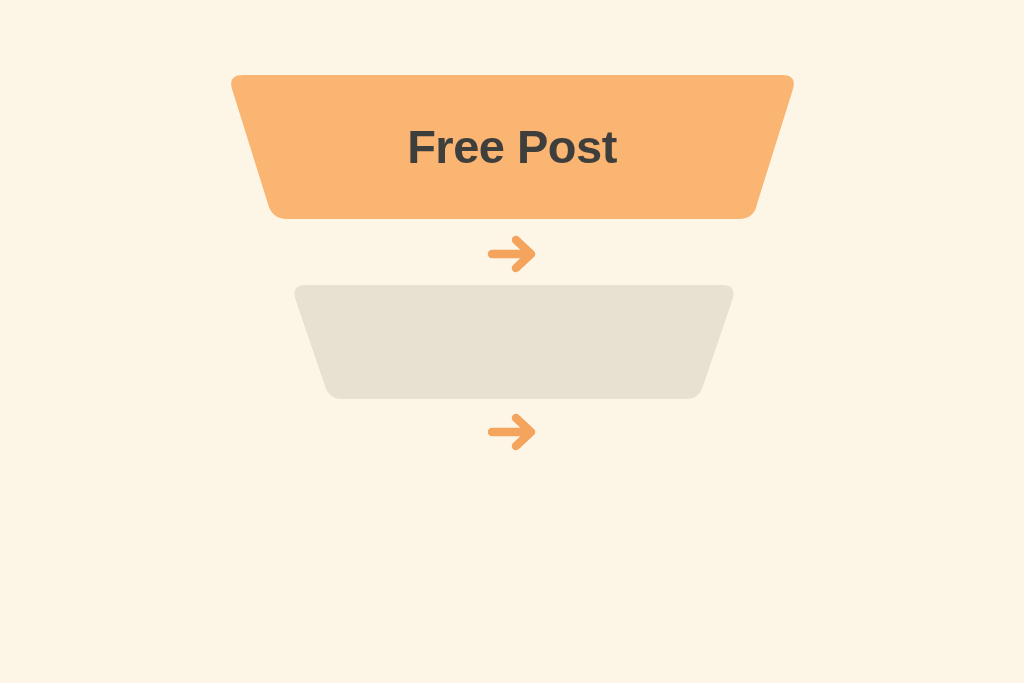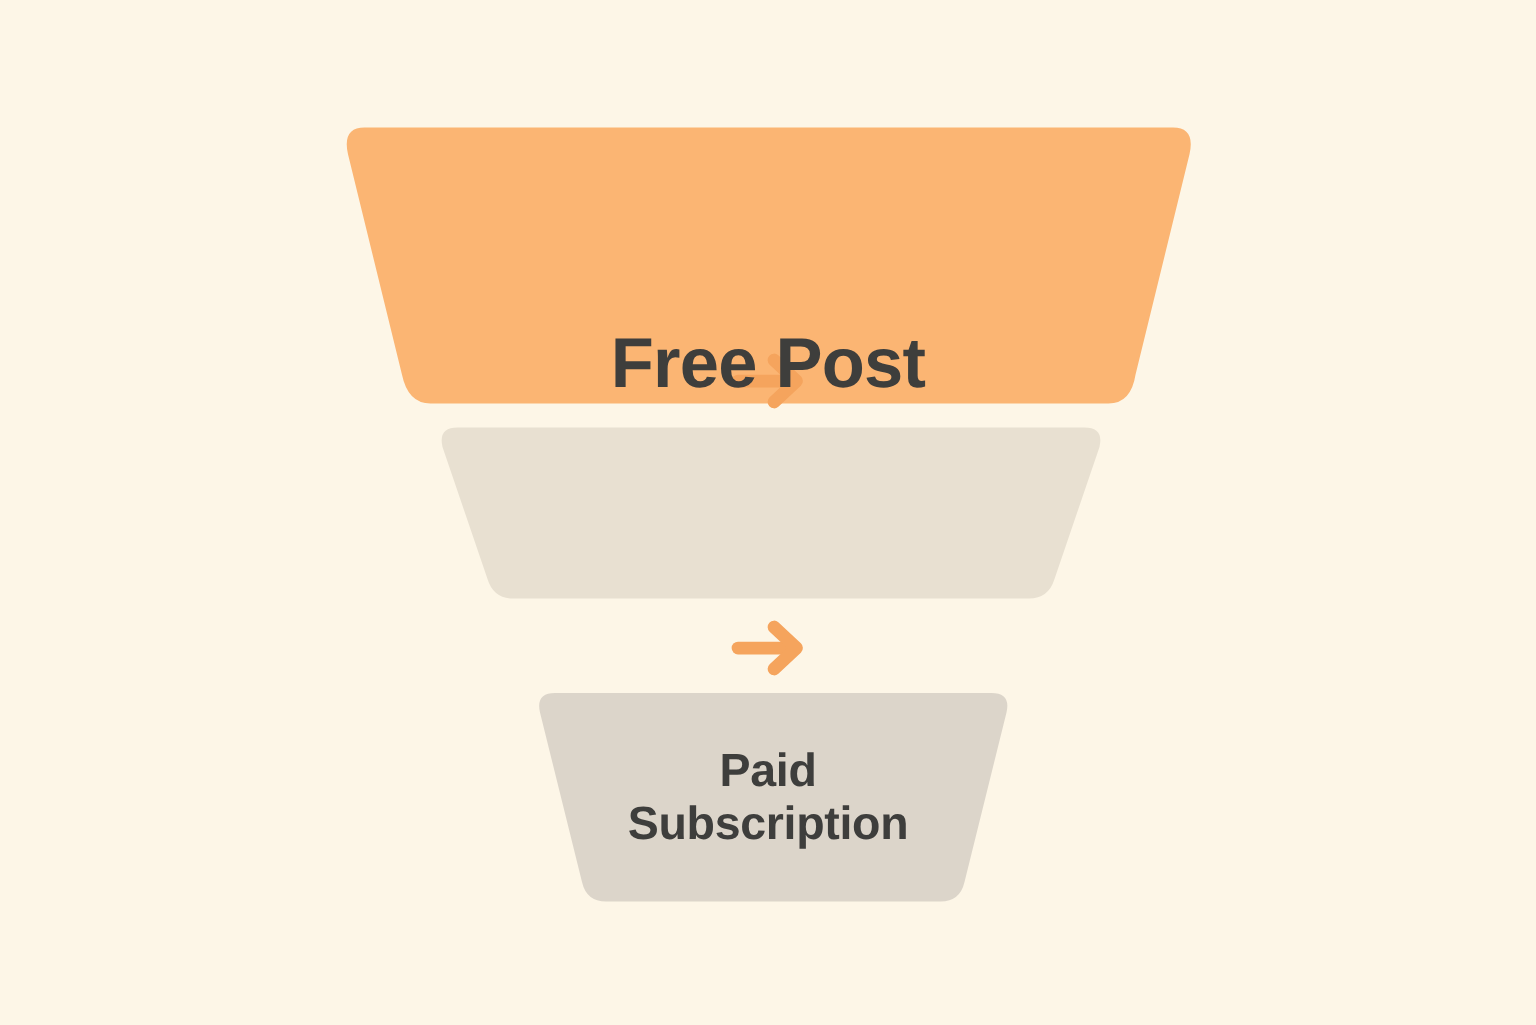--- a/index.html
+++ b/index.html
@@ -45,23 +45,22 @@
     font-weight: bold;
     text-align: center;
     letter-spacing: -0.2px;
     line-height: 1.12;
     white-space: pre-line;
     user-select: none;
   }
 
   
   #stage-free-post {
-    top: 85px;
-    height: 184px;
-    align-items: flex-end;
+    top: 75px;
+    height: 144px;
   }
   #stage-free-post .stage-label {
     font-size: 47px;
     letter-spacing: -0.5px;
   }
 
   
   #stage-welcome-sequence {
     top: 285px;
     height: 114px;
@@ -128,22 +127,14 @@
 
   <div class="connector" id="connector-2">
     <svg class="arrow-icon" viewBox="0 0 54 42">
       <g fill="none" stroke="#F5A45D" stroke-width="8.5" stroke-linecap="round" stroke-linejoin="round">
         <line x1="7" y1="21" x2="44" y2="21"></line>
         <polyline points="31,7 46,21 31,35"></polyline>
       </g>
     </svg>
   </div>
 
-  <div class="stage" id="stage-paid-subscription">
-    <svg class="stage-shape" viewBox="0 0 1024 139" preserveAspectRatio="none">
-      <path d="M 370 462 Q 357 462 360 475 L 388 588 Q 391 601 404 601
-               L 627 601 Q 640 601 643 588 L 671 475 Q 674 462 661 462 Z" transform="translate(0,-462)" fill="#DCD5CA"></path>
-    </svg>
-    <div class="stage-label" style="color: rgb(62, 62, 60);">Paid
-Subscription</div>
-  </div>
 
 </div>
 
 </body></html>

